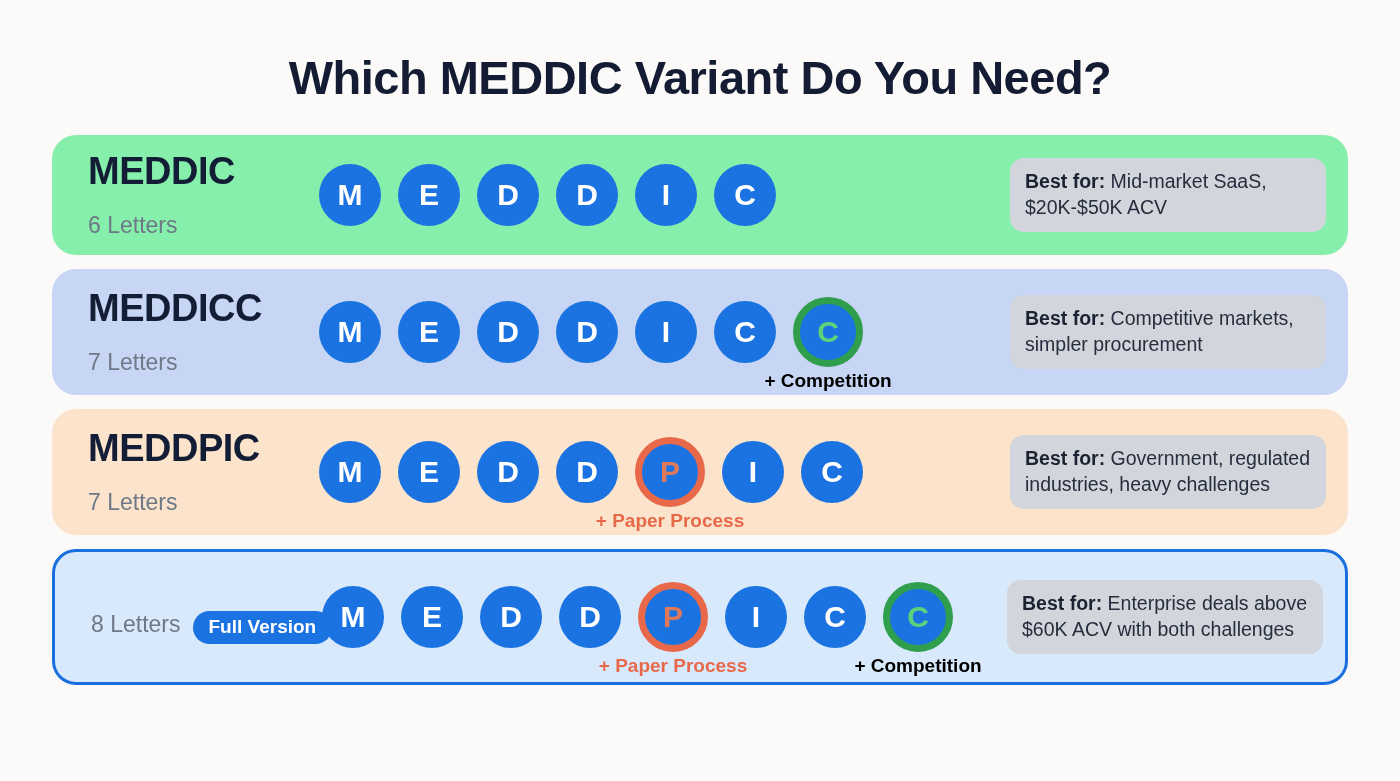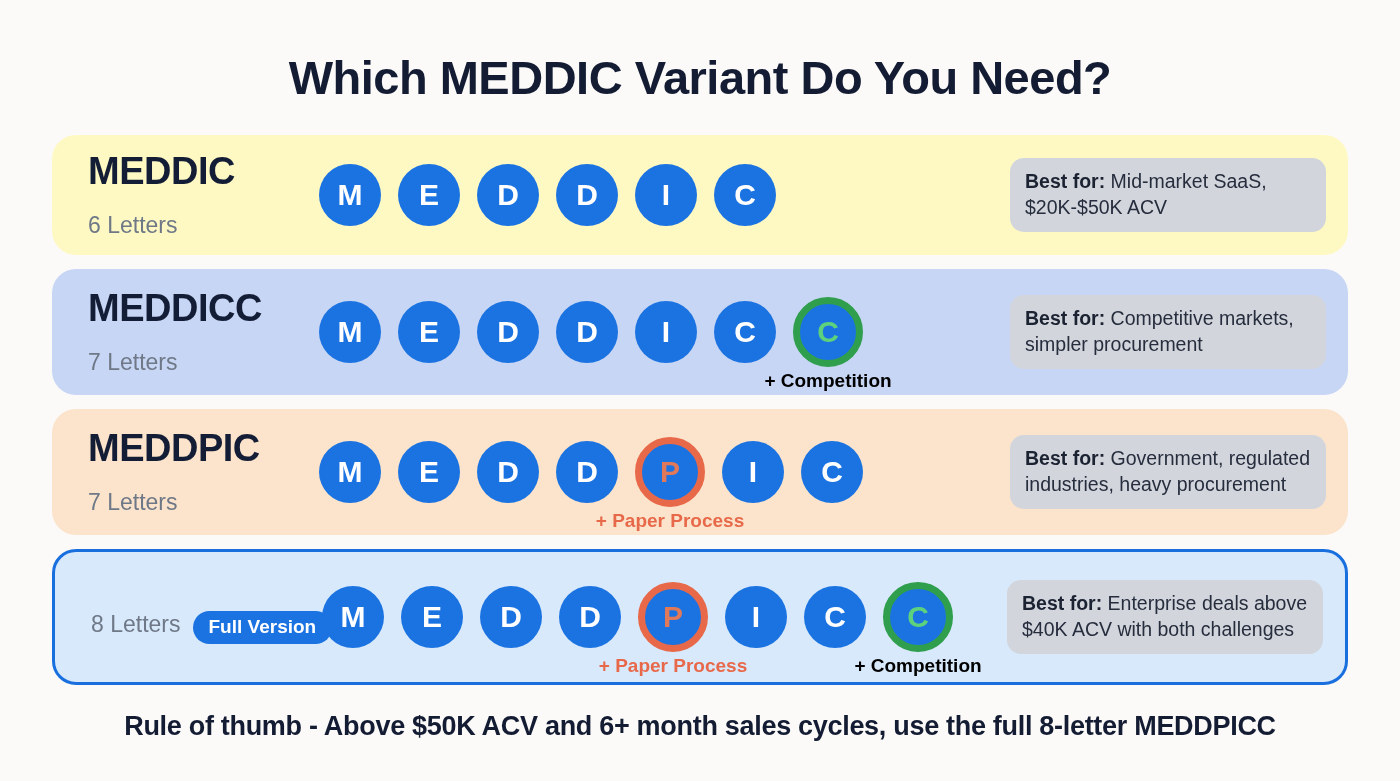--- a/index.html
+++ b/index.html
@@ -112,21 +112,21 @@
     color: #131c33;
     margin-top: 26px;
   }
 </style>
 </head>
 <body>
 
 <div class="page">
   <div class="title">Which MEDDIC Variant Do You Need?</div>
   <div class="rows">
-  <div class="row row-0" style="background: #fef9c3;">
+  <div class="row row-0" style="background: #86efac;">
     <div class="left-col">
       <div class="variant-name">MEDDIC</div>
       <div class="letters-line">
         <span class="letters-count">6 Letters</span>
 
       </div>
     </div>
     <div class="circles">
           <div class="letter-wrap">
             <div class="circle">M</div>
@@ -215,21 +215,21 @@
             <div class="annotation ann-orange">+ Paper Process</div>
           </div>
           <div class="letter-wrap">
             <div class="circle">I</div>
           </div>
           <div class="letter-wrap">
             <div class="circle">C</div>
           </div>
         </div>
     <div class="best-for">
-      <b>Best for: </b><span>Government, regulated industries, heavy procurement</span>
+      <b>Best for: </b><span>Government, regulated industries, heavy challenges</span>
     </div>
   </div>
 
   <div class="row row-3" style="background: rgb(215, 233, 251); border: 3px solid rgb(26, 111, 223);">
     <div class="left-col">
       <div class="letters-line">
         <span class="letters-count">8 Letters</span>
         <span class="badge">Full Version</span>
       </div>
     </div>
@@ -255,18 +255,17 @@
           </div>
           <div class="letter-wrap">
             <div class="circle">C</div>
           </div>
           <div class="letter-wrap">
             <div class="circle hl-green">C</div>
             <div class="annotation ann-green">+ Competition</div>
           </div>
         </div>
     <div class="best-for">
-      <b>Best for: </b><span>Enterprise deals above $40K ACV with both challenges</span>
+      <b>Best for: </b><span>Enterprise deals above $60K ACV with both challenges</span>
     </div>
   </div>
 </div>
-  <div class="footer">Rule of thumb - Above $50K ACV and 6+ month sales cycles, use the full 8-letter MEDDPICC</div>
 </div>
 
 </body></html>

